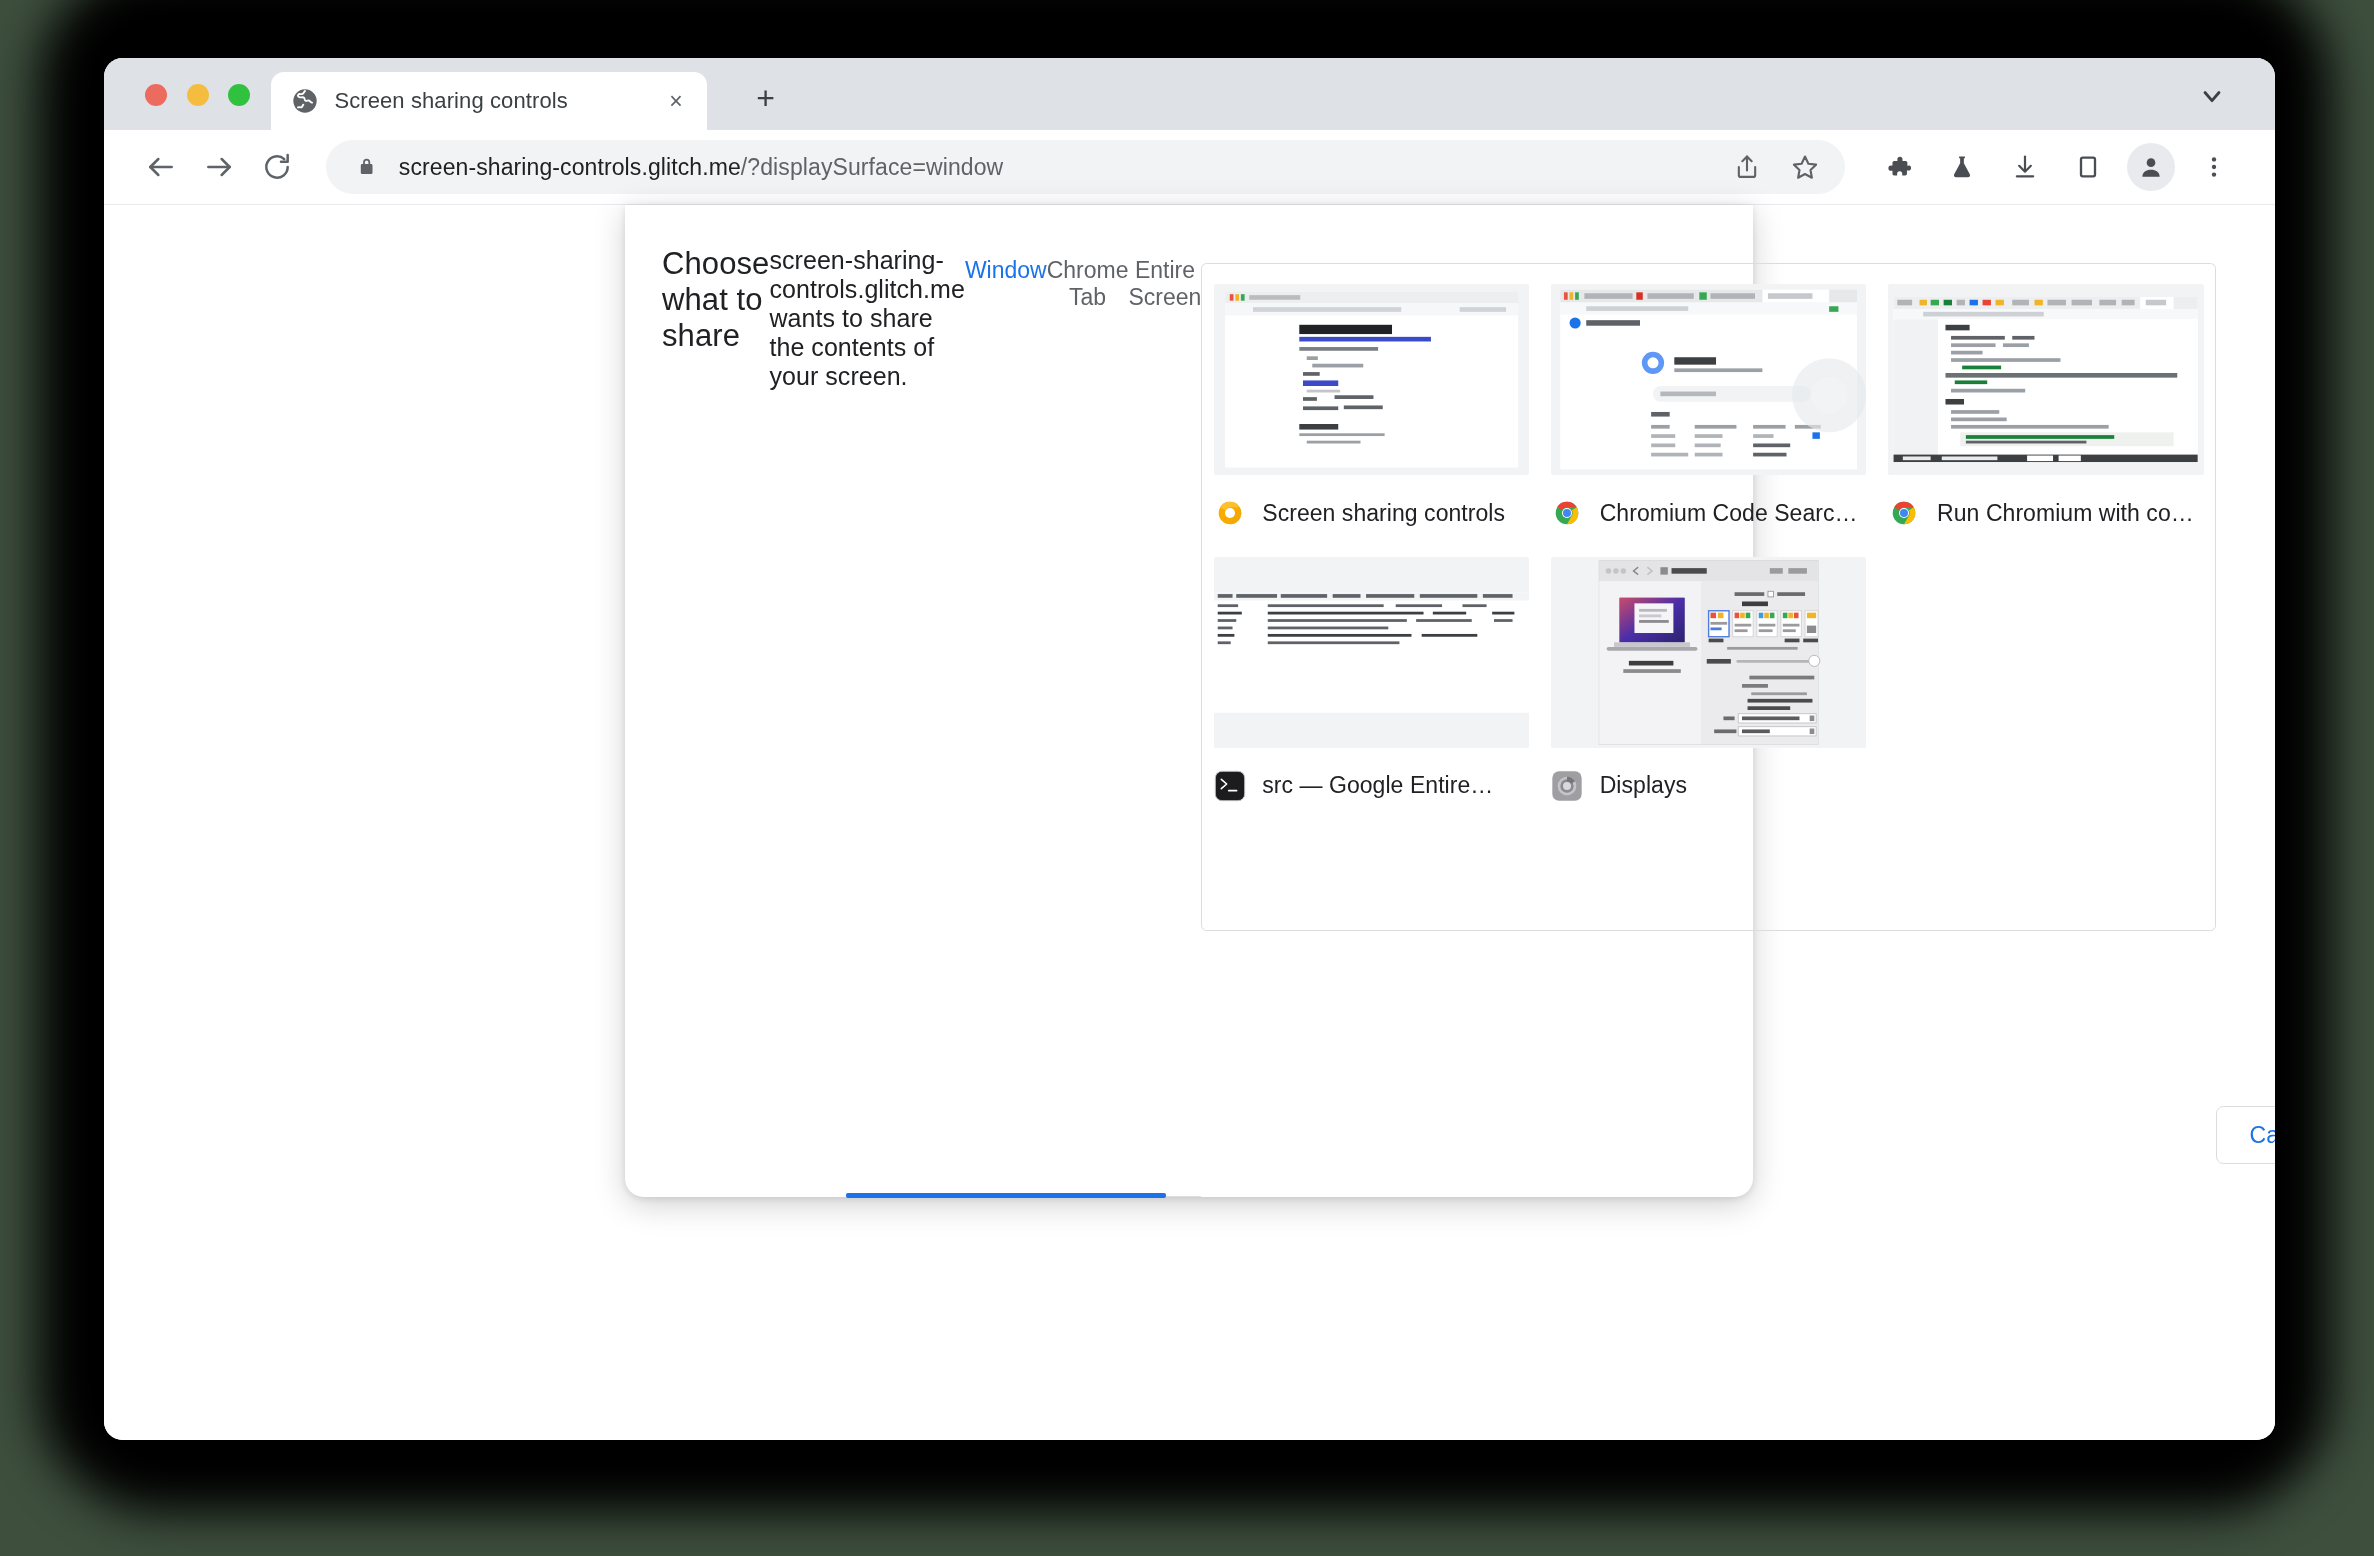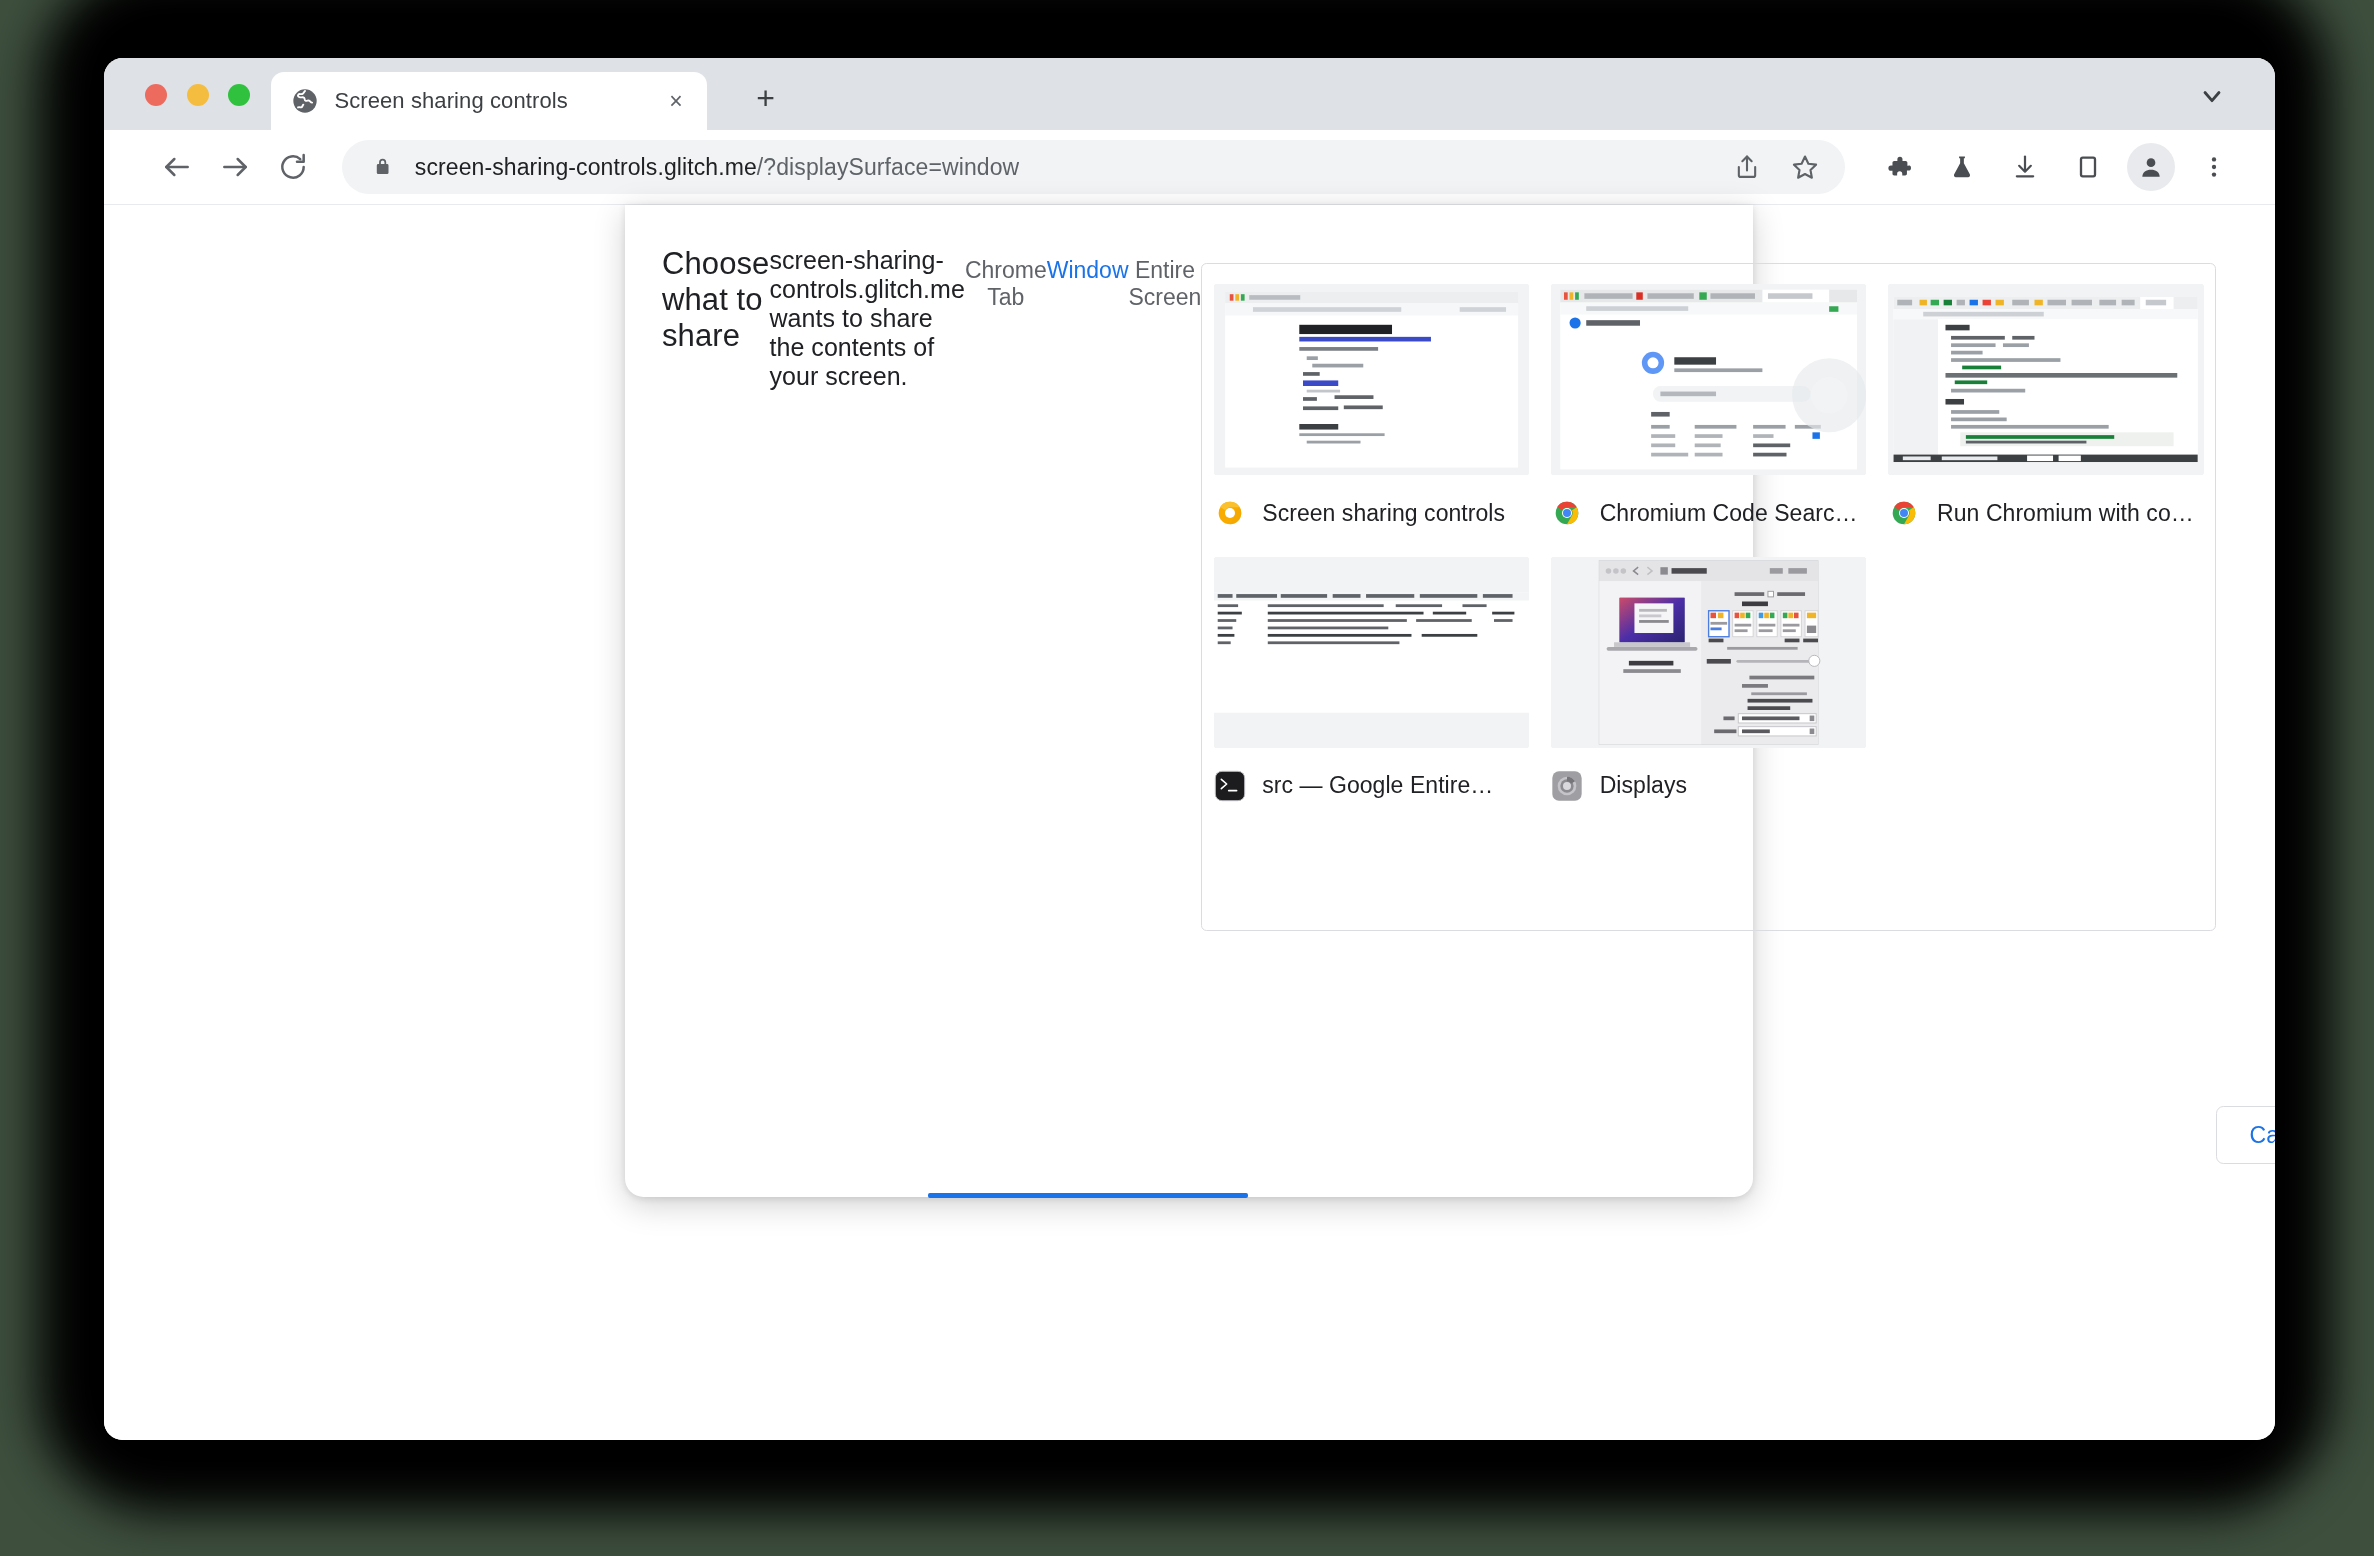--- a/index.html
+++ b/index.html
@@ -128,21 +128,21 @@
     cursor: pointer;
   }
 
   
   .toolbar {
     height: 74px;
     flex: 0 0 74px;
     background: #ffffff;
     display: flex;
     align-items: center;
-    padding: 0 37px 0 44px;
+    padding: 0 37px 0 28px;
     gap: 0;
   }
   .nav-btn {
     width: 58px; height: 58px;
     display: flex; align-items: center; justify-content: center;
     color: #5f6368;
     cursor: pointer;
     flex: 0 0 58px;
   }
   .omnibox {
@@ -463,22 +463,22 @@
   </div>
 
   <div class="content-area">
 
     <div class="share-dialog">
 
       <div class="dialog-title">Choose what to share</div>
       <div class="dialog-subtitle">screen-sharing-controls.glitch.me wants to share the contents of your screen.</div>
 
       <div class="tabs-row">
+        <div class="dlg-tab active">Window</div>
         <div class="dlg-tab">Chrome Tab</div>
-        <div class="dlg-tab active">Window</div>
         <div class="dlg-tab">Entire Screen</div>
       </div>
 
       <div class="grid-box">
         <div class="grid">
 
           <div class="grid-item">
             <div class="thumb">
               <svg class="thumb-inner" viewBox="0 0 340 206" preserveAspectRatio="none">
                 <rect width="340" height="206" fill="#f1f3f4"></rect>

